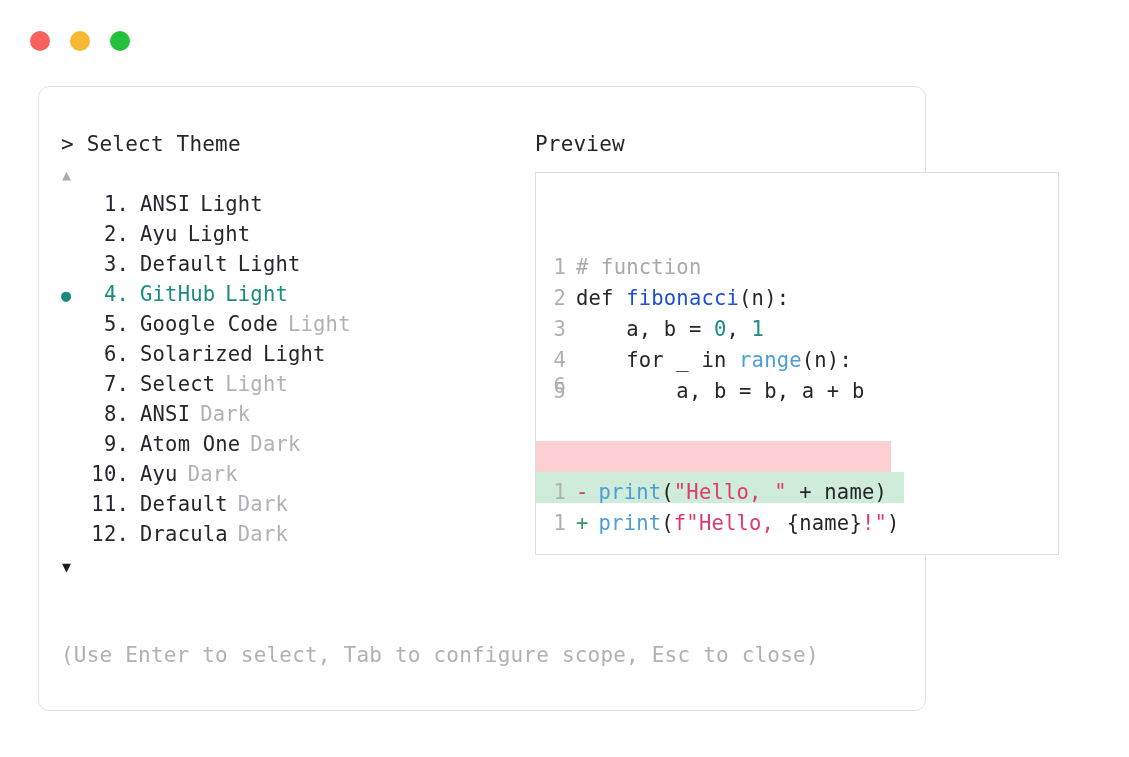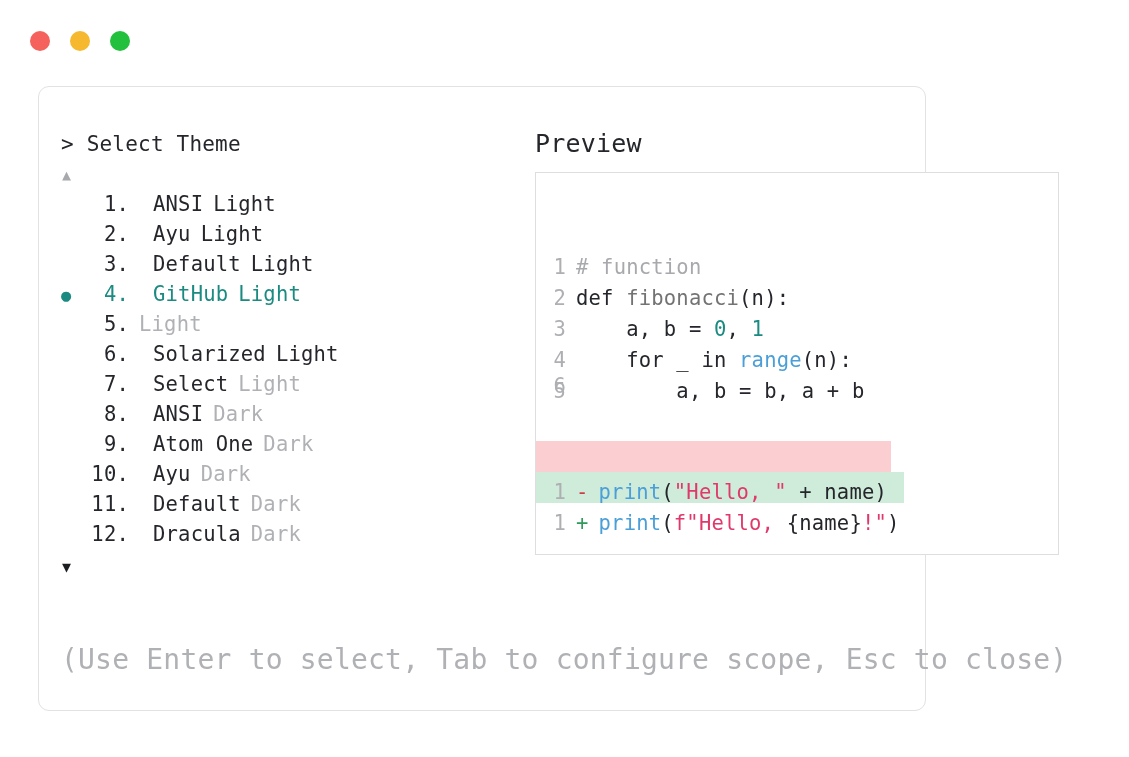--- a/index.html
+++ b/index.html
@@ -95,21 +95,21 @@
     color: #1b8a80;
     line-height: 30px;
   }
   .row-index {
     width: 42px;
     flex: 0 0 42px;
     text-align: right;
     color: #25262b;
   }
   .row-name {
-    margin-left: 24px;
+    margin-left: 11px;
     color: #25262b;
   }
   .row-variant {
     margin-left: 10px;
     color: #b0b1b5;
   }
   .theme-row.selected .row-index,
   .theme-row.selected .row-dot,
   .theme-row.selected .row-name,
   .theme-row.selected .row-variant {
@@ -128,35 +128,35 @@
     font-size: 15px;
     color: #1d1e22;
     line-height: 16px;
     height: 16px;
   }
 
   #footer-hint {
     position: absolute;
     left: 22px;
     top: 556px;
-    font-size: 28px;
+    font-size: 21px;
     color: #b0b1b5;
     letter-spacing: 0.2px;
     white-space: pre;
   }
 
   
   #preview-pane {
     position: absolute;
     left: 496px;
     top: 44px;
     width: 530px;
   }
   #preview-title {
-    font-size: 25px;
+    font-size: 21px;
     color: #25262b;
     letter-spacing: 0.2px;
     line-height: 26px;
     white-space: pre;
   }
   #preview-box {
     margin-top: 15px;
     width: 524px;
     height: 383px;
     box-sizing: border-box;
@@ -183,21 +183,21 @@
     flex: 0 0 auto;
     color: #aeafb3;
     width: 14px;
     text-align: right;
     margin-right: 10px;
   }
   .code-text { flex: 0 0 auto; margin-top: 36px; }
 
   .tok-plain   { color: #25262b; }
   .tok-comment { color: #a8a9ad; }
-  .tok-func    { color: #737373; }
+  .tok-func    { color: #1d4ed8; }
   .tok-num     { color: #1b8a80; }
   .tok-builtin { color: #4a9fd8; }
   .tok-str     { color: #e0386b; }
 
   #diff-block {
     position: absolute;
     left: 0;
     top: 268px;
     width: 100%;
   }
@@ -239,21 +239,21 @@
   <div class="columns">
 
     <div id="theme-picker">
       <div id="picker-title">&gt; Select Theme</div>
       <div id="scroll-up-indicator">▲</div>
       <div id="theme-list">
           <div class="theme-row"><span class="row-bullet"></span><span class="row-index">1.</span><span class="row-name">ANSI</span><span class="row-variant plain">Light</span></div>
           <div class="theme-row"><span class="row-bullet"></span><span class="row-index">2.</span><span class="row-name">Ayu</span><span class="row-variant plain">Light</span></div>
           <div class="theme-row"><span class="row-bullet"></span><span class="row-index">3.</span><span class="row-name">Default</span><span class="row-variant plain">Light</span></div>
           <div class="theme-row selected"><span class="row-bullet">●</span><span class="row-index">4.</span><span class="row-name">GitHub</span><span class="row-variant plain">Light</span></div>
-          <div class="theme-row"><span class="row-bullet"></span><span class="row-index">5.</span><span class="row-variant">Light</span></div>
+          <div class="theme-row"><span class="row-bullet"></span><span class="row-index">5.</span><span class="row-name">Google Code</span><span class="row-variant">Light</span></div>
           <div class="theme-row"><span class="row-bullet"></span><span class="row-index">6.</span><span class="row-name">Solarized</span><span class="row-variant plain">Light</span></div>
           <div class="theme-row"><span class="row-bullet"></span><span class="row-index">7.</span><span class="row-name">Select</span><span class="row-variant">Light</span></div>
           <div class="theme-row"><span class="row-bullet"></span><span class="row-index">8.</span><span class="row-name">ANSI</span><span class="row-variant">Dark</span></div>
           <div class="theme-row"><span class="row-bullet"></span><span class="row-index">9.</span><span class="row-name">Atom One</span><span class="row-variant">Dark</span></div>
           <div class="theme-row"><span class="row-bullet"></span><span class="row-index">10.</span><span class="row-name">Ayu</span><span class="row-variant">Dark</span></div>
           <div class="theme-row"><span class="row-bullet"></span><span class="row-index">11.</span><span class="row-name">Default</span><span class="row-variant">Dark</span></div>
           <div class="theme-row"><span class="row-bullet"></span><span class="row-index">12.</span><span class="row-name">Dracula</span><span class="row-variant">Dark</span></div>
         </div>
       <div id="scroll-down-indicator">▼</div>
     </div>

